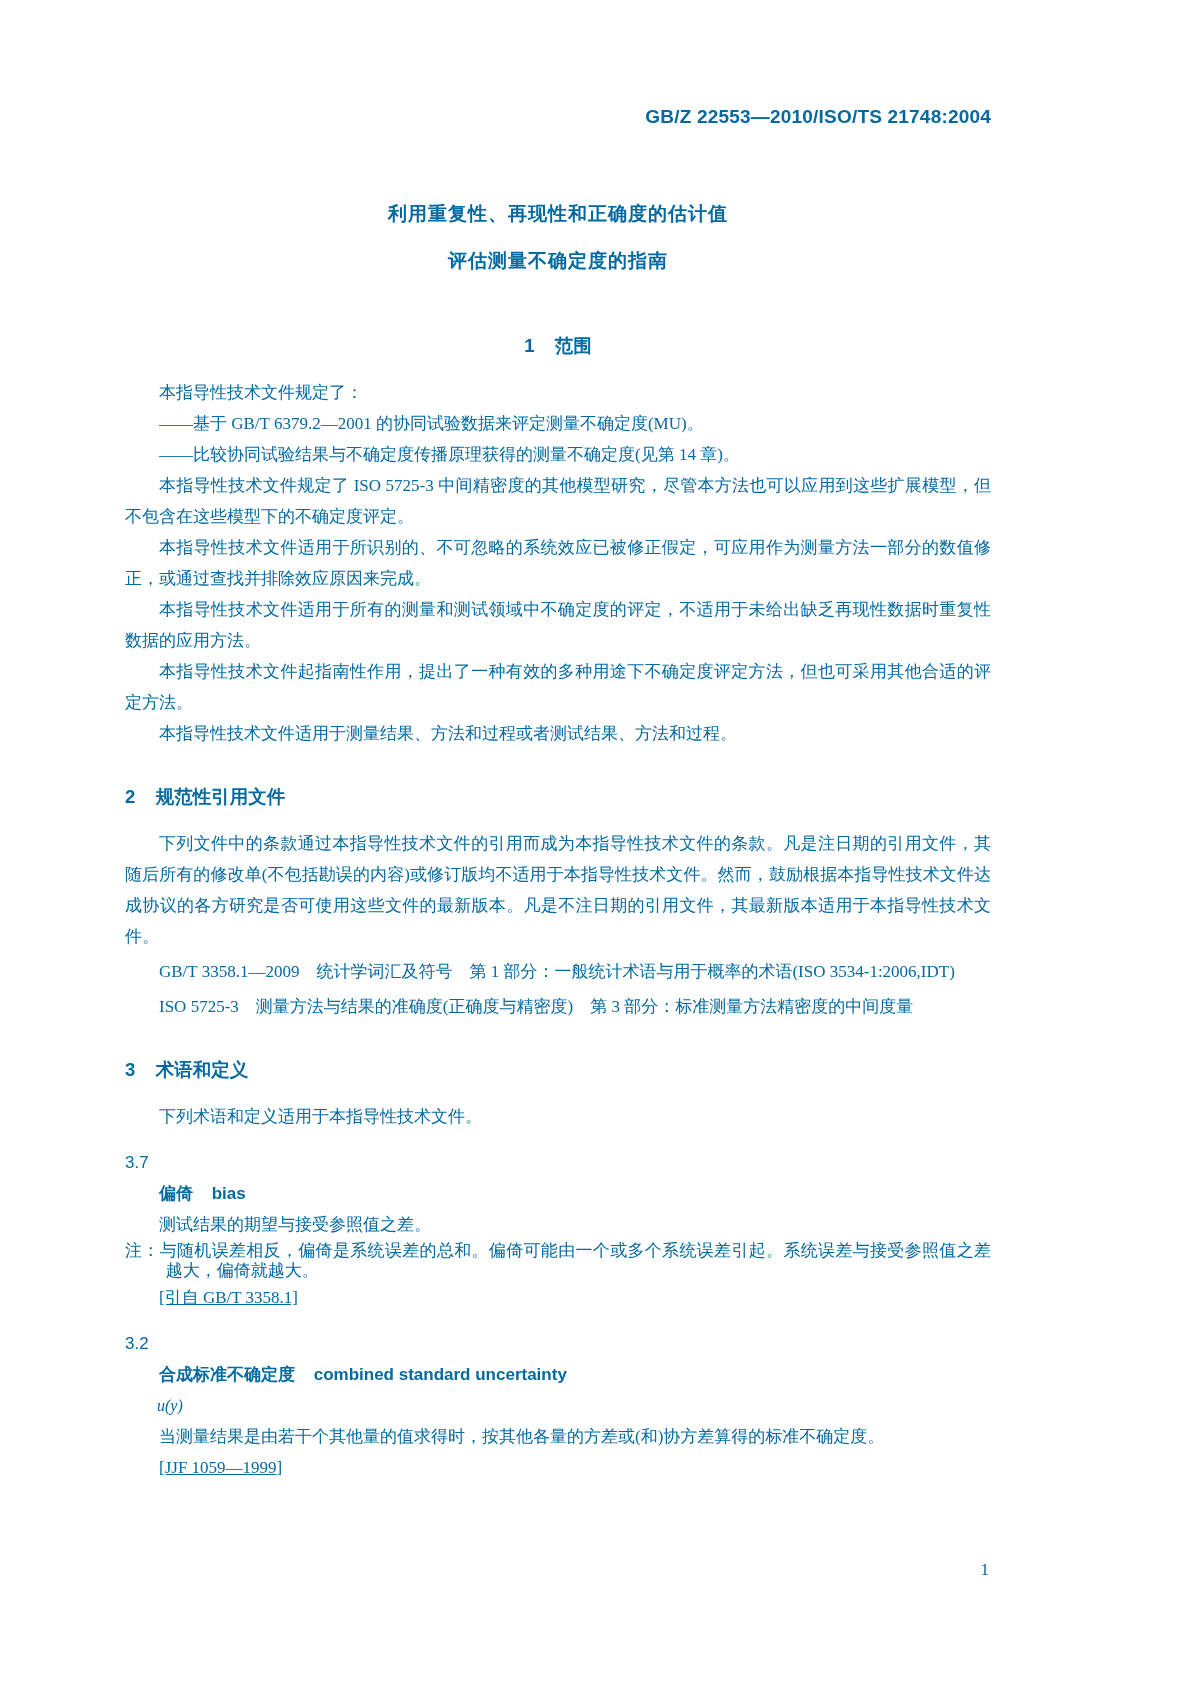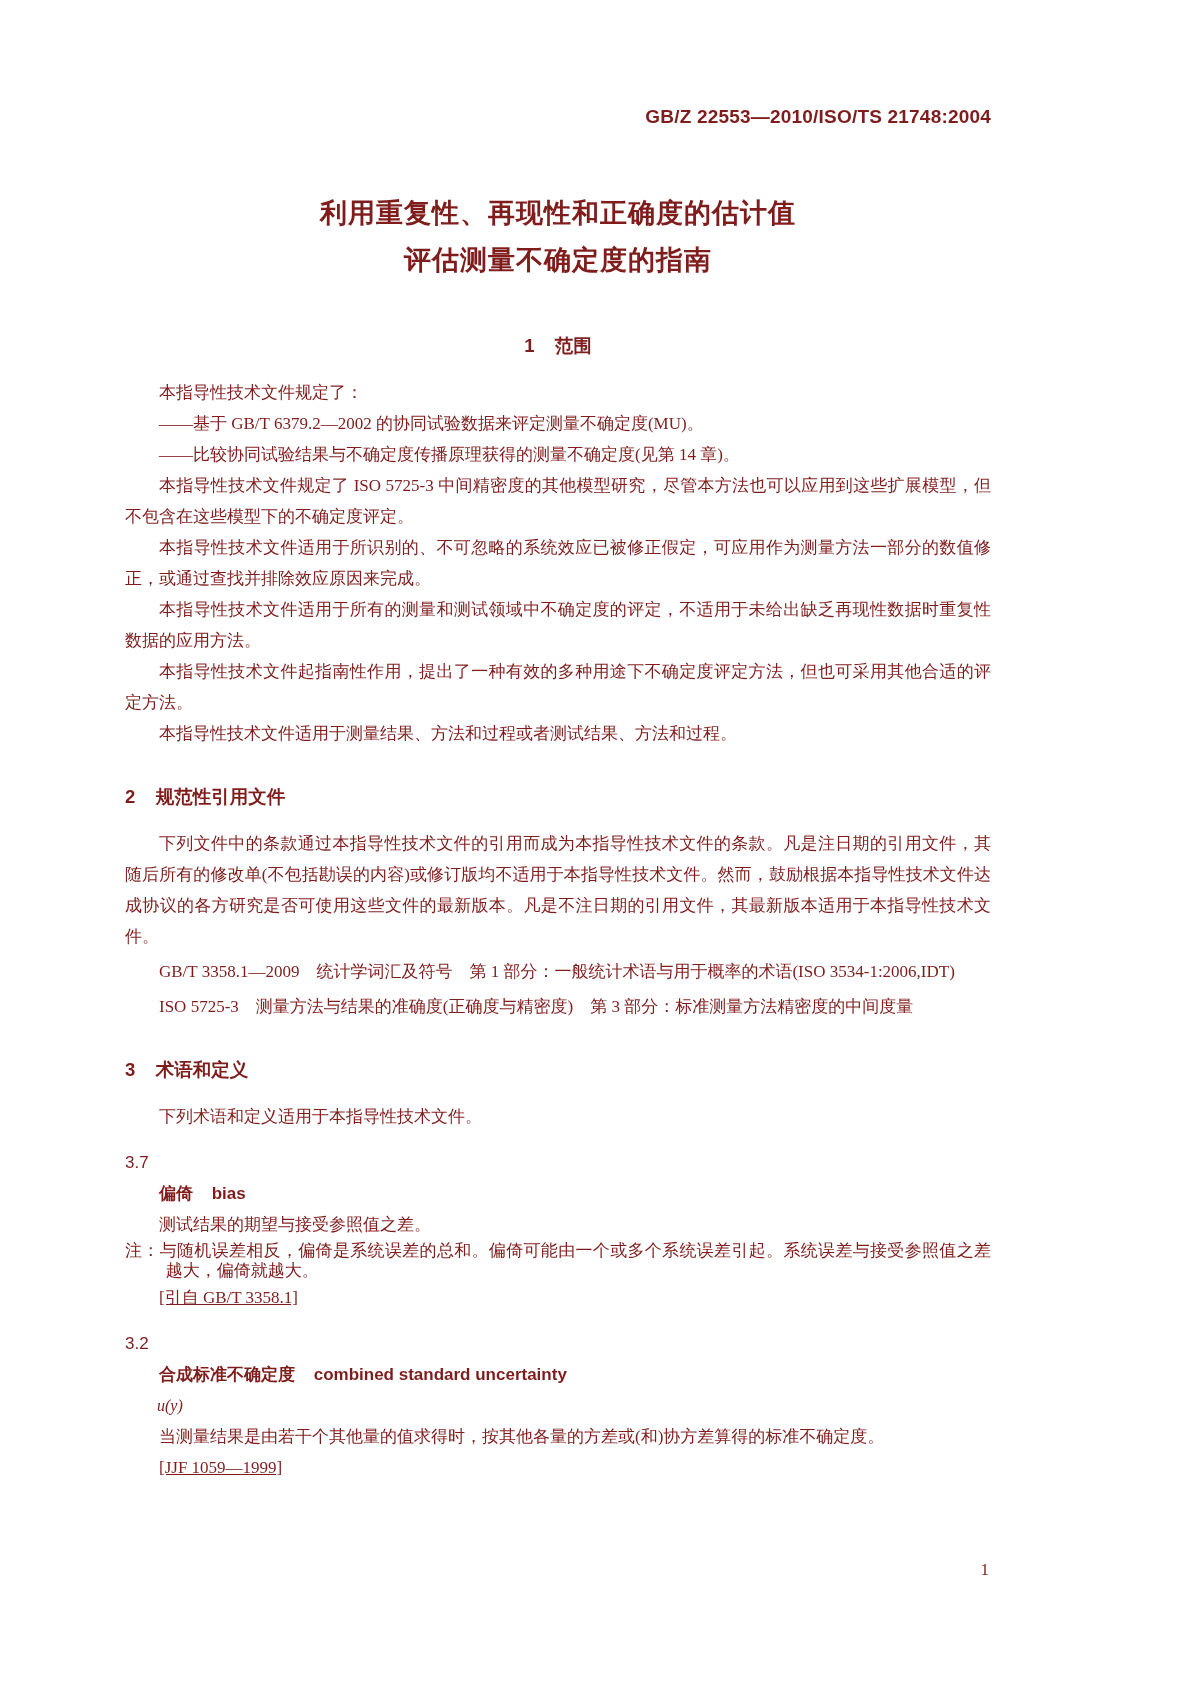--- a/index.html
+++ b/index.html
@@ -5,21 +5,21 @@
   html, body { margin: 0; padding: 0; }
   body { background: #ffffff; }
 
   .page {
     position: relative;
     width: 1191px;
     height: 1684px;
     background: #ffffff;
     overflow: hidden;
     font-family: "Liberation Serif", "DejaVu Serif", serif;
-    color: #7f1d1d;
+    color: #0369a1;
   }
 
   .content {
     position: absolute;
     left: 125px;
     width: 866px;
     top: 0;
   }
 
   .doc-header {
@@ -29,21 +29,21 @@
     font-weight: 700;
     font-size: 19px;
     letter-spacing: 0.2px;
   }
 
   .doc-title {
     margin-top: 62px;
     text-align: center;
     font-family: "Liberation Sans", "DejaVu Sans", sans-serif;
     font-weight: 700;
-    font-size: 27px;
+    font-size: 19px;
     line-height: 47px;
     letter-spacing: 1px;
   }
 
   .sec-heading {
     margin: 32px 0 16px 0;
     font-family: "Liberation Sans", "DejaVu Sans", sans-serif;
     font-weight: 700;
     font-size: 18.5px;
     line-height: 31px;
@@ -116,21 +116,21 @@
 
     <div class="doc-title">
       <div>利用重复性、再现性和正确度的估计值</div>
       <div>评估测量不确定度的指南</div>
     </div>
 
     <div class="sec-heading first">
       <span class="sec-num">1</span><span>范围</span>
     </div>
     <p class="body">本指导性技术文件规定了：</p>
-    <p class="body">——基于 GB/T 6379.2—2002 的协同试验数据来评定测量不确定度(MU)。</p>
+    <p class="body">——基于 GB/T 6379.2—2001 的协同试验数据来评定测量不确定度(MU)。</p>
     <p class="body">——比较协同试验结果与不确定度传播原理获得的测量不确定度(见第 14 章)。</p>
     <p class="body">本指导性技术文件规定了 ISO 5725-3 中间精密度的其他模型研究，尽管本方法也可以应用到这些扩展模型，但不包含在这些模型下的不确定度评定。</p>
     <p class="body">本指导性技术文件适用于所识别的、不可忽略的系统效应已被修正假定，可应用作为测量方法一部分的数值修正，或通过查找并排除效应原因来完成。</p>
     <p class="body">本指导性技术文件适用于所有的测量和测试领域中不确定度的评定，不适用于未给出缺乏再现性数据时重复性数据的应用方法。</p>
     <p class="body">本指导性技术文件起指南性作用，提出了一种有效的多种用途下不确定度评定方法，但也可采用其他合适的评定方法。</p>
     <p class="body">本指导性技术文件适用于测量结果、方法和过程或者测试结果、方法和过程。</p>
 
     <div class="sec-heading">
       <span class="sec-num">2</span><span>规范性引用文件</span>
     </div>

